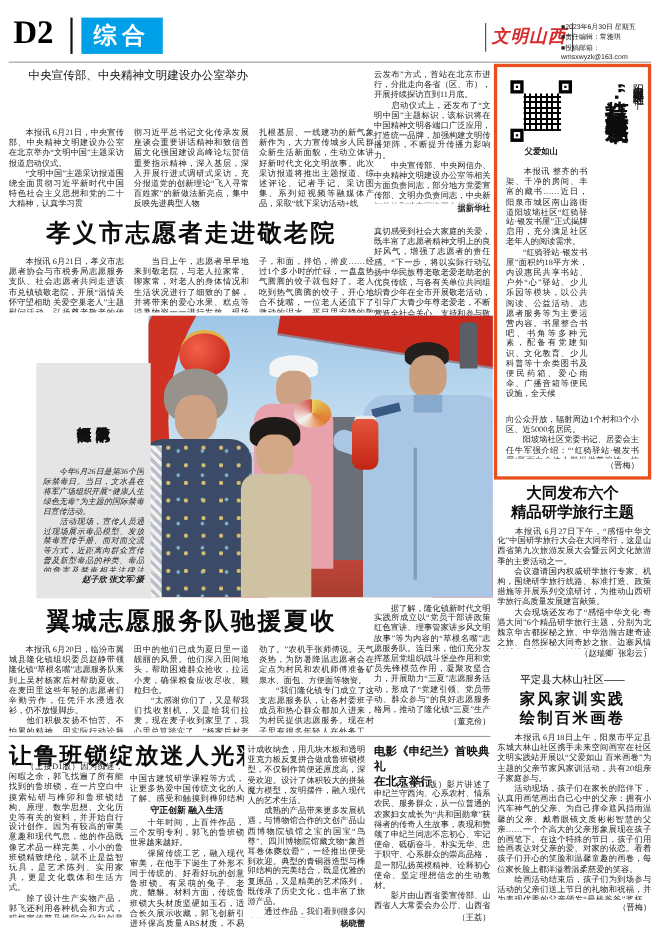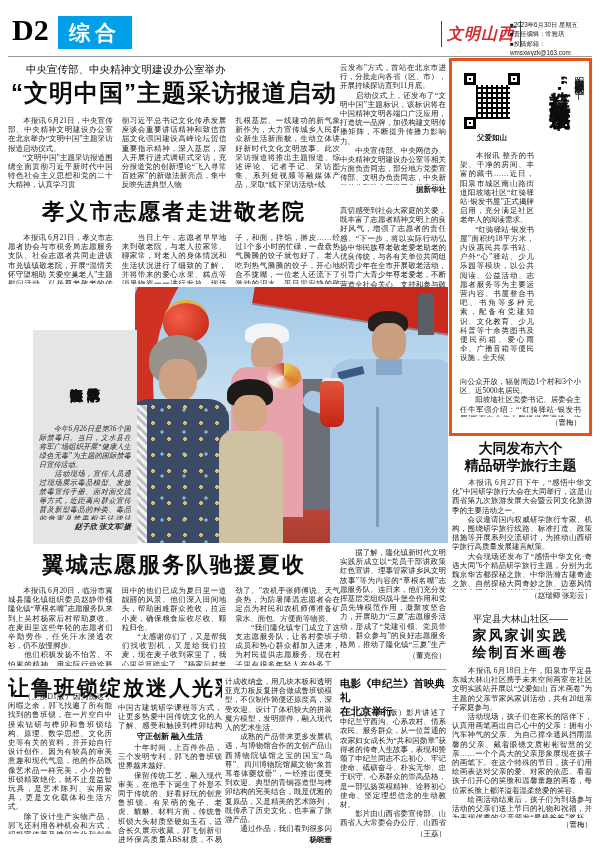--- a/index.html
+++ b/index.html
@@ -19,37 +19,36 @@
   .sb-border{border:3px solid #e8501d;}
   .rule{background:#9a9a9a;}
 </style>
 </head>
 <body>
 
 <div class="page">
 
   <div class="abs" style="left:12px;top:12px;font:700 30px/36px 'Liberation Serif',serif;color:#000;">D2</div>
   <div class="abs" style="left:64px;top:16px;width:2px;height:33px;background:#111;"></div>
-  <div class="abs" style="left:58px;top:16px;width:74px;height:33px;background:#00a0e9;color:#fff;
+  <div class="abs" style="left:74px;top:16px;width:74px;height:33px;background:#00a0e9;color:#fff;
        font:700 21px/33px 'Liberation Sans',sans-serif;text-align:center;letter-spacing:5px;">综合</div>
 
   <div class="abs" style="left:441px;top:20px;height:28px;display:flex;align-items:center;gap:5px;">
     <div style="width:1px;height:26px;background:#444;"></div>
     <div style="font:700 italic 16px/26px 'Liberation Serif',serif;color:#d6292b;letter-spacing:1px;">文明山西</div>
     <div style="width:1px;height:26px;background:#444;"></div>
   </div>
   <div class="abs" style="left:510px;top:20px;width:86px;font:6.3px/9.3px 'Liberation Sans',sans-serif;color:#222;">
     <div>■2023年6月30日  星期五</div>
     <div>■责任编辑：常雅琪</div>
     <div>■投稿邮箱：wmsxwyzk@163.com</div>
   </div>
   <div class="abs rule" style="left:8px;top:56px;width:584px;height:1px;"></div>
 
   <div class="abs" style="left:26px;top:63px;width:320px;font:10.5px/13px 'Liberation Sans',sans-serif;color:#111;">中央宣传部、中央精神文明建设办公室举办</div>
-  <div class="abs headline" style="left:8px;top:77px;width:332px;font-size:24px;line-height:32px;letter-spacing:1px;">“文明中国”主题采访报道启动</div>
   <div class="abs colrow" style="left:8px;top:116px;width:332px;height:77px;">
     <div class="body-txt" style="height:77px;">　　本报讯 6月21日，中央宣传部、中央精神文明建设办公室在北京举办“文明中国”主题采访报道启动仪式。
 　　“文明中国”主题采访报道围绕全面贯彻习近平新时代中国特色社会主义思想和党的二十大精神，认真学习贯</div>
     <div class="body-txt" style="height:77px;">彻习近平总书记文化传承发展座谈会重要讲话精神和致信首届文化强国建设高峰论坛贺信重要指示精神，深入基层，深入开展行进式调研式采访，充分报道党的创新理论“飞入寻常百姓家”的新做法新亮点，集中反映先进典型人物</div>
     <div class="body-txt" style="height:77px;">扎根基层、一线建功的新气象新作为，大力宣传城乡人民群众新生活新面貌，生动立体讲好新时代文化文明故事。此次采访报道将推出主题报道、综述评论、记者手记、采访图集、系列短视频等融媒体产品，采取“线下采访活动+线</div>
   </div>
   <div class="abs body-txt" style="left:340px;top:63px;width:106px;height:122px;">云发布”方式，首站在北京市进行，分批走向各省（区、市），开展持续探访直到11月底。
 　　启动仪式上，还发布了“文明中国”主题标识，该标识将在中国精神文明各端口广泛应用，打造统一品牌，加强构建文明传播矩阵，不断提升传播力影响力。
 　　中央宣传部、中央网信办、中央精神文明建设办公室等相关方面负责同志，部分地方党委宣传部、文明办负责同志，中央新闻单位和驻京网络平台代表等参加启动仪式。</div>
   <div class="abs byline" style="left:340px;top:185px;width:106px;font-weight:700;">据新华社</div>
@@ -178,21 +177,21 @@
     <div class="abs byline" style="left:8px;top:357px;width:121px;">（晋梅）</div>
   </div>
 
   <div class="abs headline" style="left:449px;top:440px;width:143px;font-size:14px;line-height:17px;white-space:normal;">
     <div>大同发布六个</div>
     <div>精品研学旅行主题</div>
   </div>
   <div class="abs body-txt" style="left:452px;top:478px;width:140px;height:112px;font-family:Liberation Serif, serif;">　　本报讯 6月27日下午，“感悟中华文化”中国研学旅行大会在大同举行，这是山西省第九次旅游发展大会暨云冈文化旅游季的主要活动之一。
 　　会议邀请国内权威研学旅行专家、机构，围绕研学旅行线路、标准打造、政策措施等开展系列交流研讨，为推动山西研学旅行高质量发展建言献策。
 　　大会现场还发布了“感悟中华文化·奇遇大同”6个精品研学旅行主题，分别为北魏京华古都探秘之旅、中华浩瀚古建奇迹之旅、自然探秘大同奇妙之旅、边塞风情长城奇观之旅、精神洗礼红色记忆之旅和塞北忠烈孝天下之旅。</div>
-  <div class="abs byline" style="left:452px;top:591px;width:140px;">（赵瑞卿 张彩云）</div>
+  <div class="abs byline" style="left:452px;top:591px;width:140px;font-family:Liberation Mono, monospace;">（赵瑞卿 张彩云）</div>
 
   <div class="abs" style="left:449px;top:613px;width:143px;text-align:center;font:9.5px/12px 'Liberation Sans',sans-serif;color:#111;">平定县大林山社区——</div>
   <div class="abs headline" style="left:449px;top:627px;width:143px;font-size:14px;line-height:17px;white-space:normal;letter-spacing:2px;">
     <div>家风家训实践</div>
     <div>绘制百米画卷</div>
   </div>
   <div class="abs body-txt" style="left:452px;top:666px;width:140px;height:152px;">　　本报讯 6月18日上午，阳泉市平定县东城大林山社区携手未来空间画室在社区文明实践站开展以“父爱如山 百米画卷”为主题的父亲节家风家训活动，共有20组亲子家庭参与。
 　　活动现场，孩子们在家长的陪伴下，认真用画笔画出自己心中的父亲：拥有小汽车神气的父亲、为自己撑伞遮风挡雨温馨的父亲、戴着眼镜文质彬彬智慧的父亲……一个个高大的父亲形象展现在孩子的画笔下。在这个特殊的节日，孩子们用绘画表达对父亲的爱、对家的依恋。看着孩子们开心的笑脸和温馨童趣的画卷，每位家长脸上都洋溢着温柔慈爱的笑容。
 　　绘画活动结束后，孩子们为到场参与活动的父亲们送上节日的礼物和祝福，并为表现优秀的父亲颁发“最棒爸爸”奖杯。此次活动，提升了孩子们的艺术兴趣，培养了特长，促进了家长和孩子之间的亲情交流，增进彼此的感情。</div>
   <div class="abs byline" style="left:452px;top:820px;width:140px;">（晋梅）</div>

